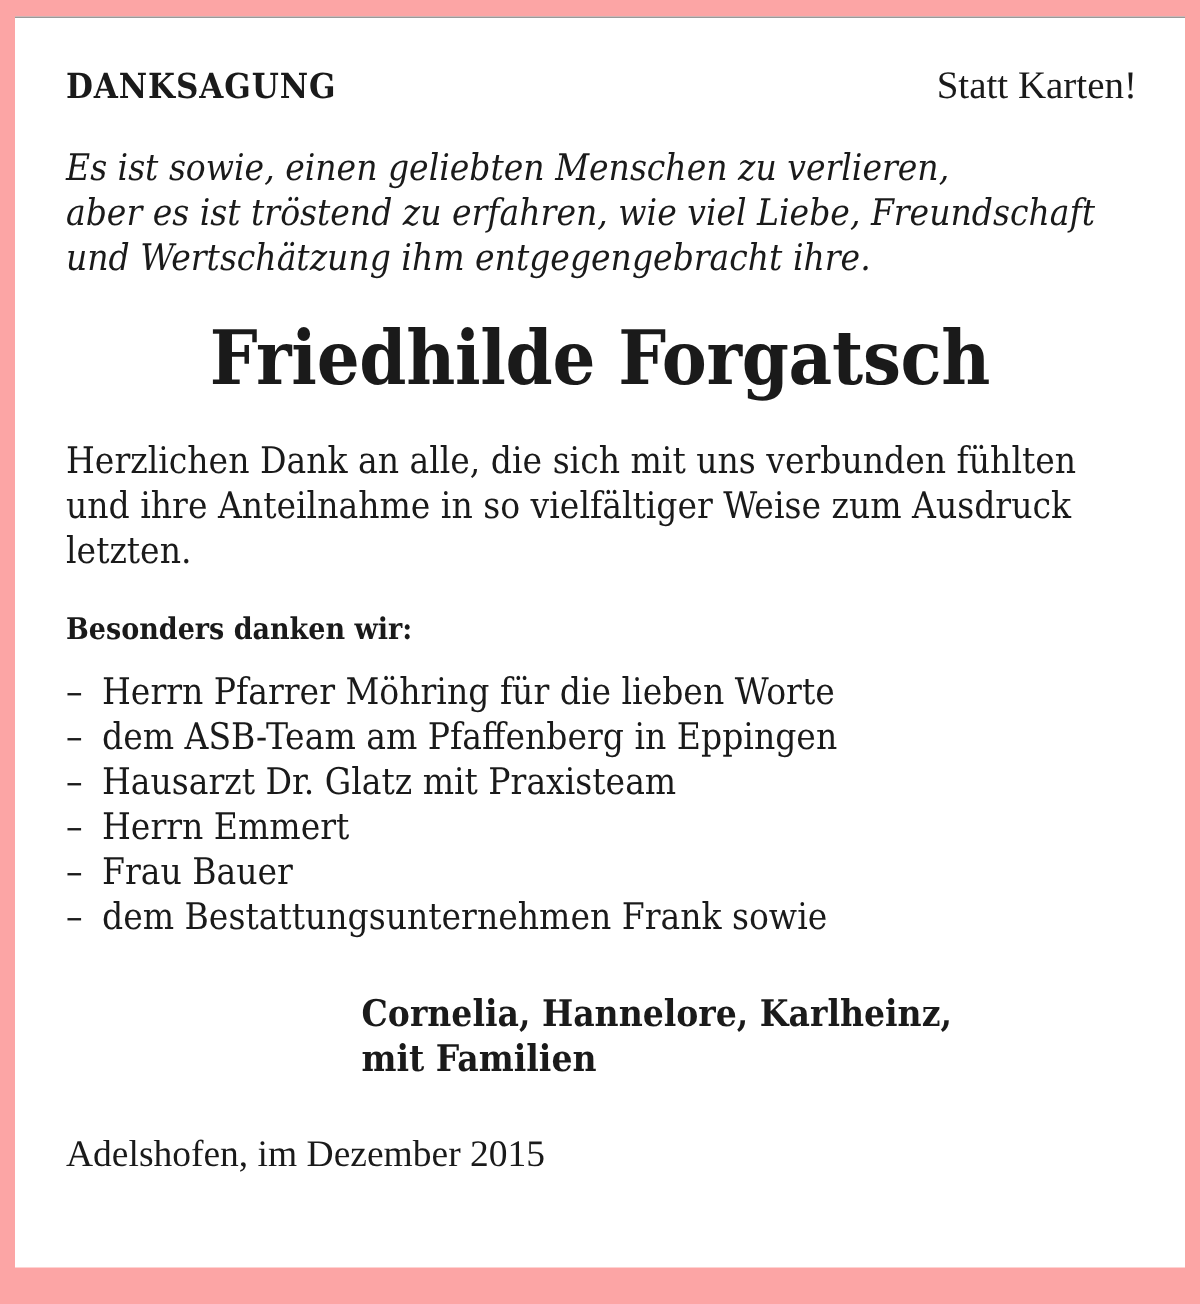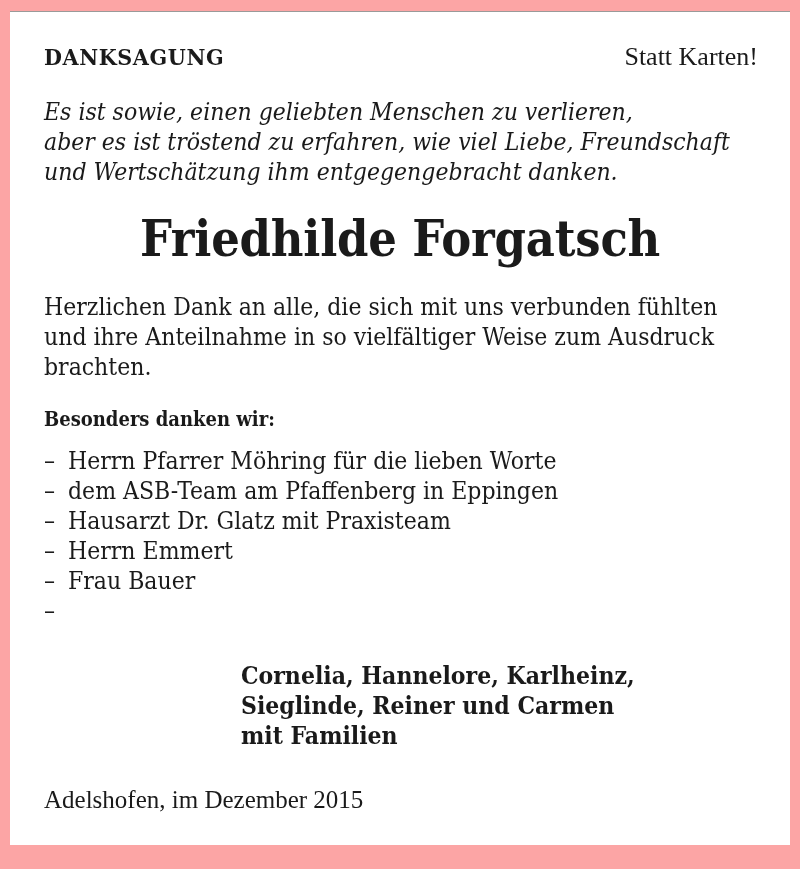--- a/index.html
+++ b/index.html
@@ -151,29 +151,29 @@
     <div class="inner">
 
       <div class="header">
         <div class="header-left">DANKSAGUNG</div>
         <div class="header-right">Statt Karten!</div>
       </div>
 
       <div class="verse">
         <div>Es ist sowie, einen geliebten Menschen zu verlieren,</div>
         <div>aber es ist tröstend zu erfahren, wie viel Liebe, Freundschaft</div>
-        <div>und Wertschätzung ihm entgegengebracht danken.</div>
+        <div>und Wertschätzung ihm entgegengebracht ihre.</div>
       </div>
 
       <div class="name">Friedhilde Forgatsch</div>
 
       <div class="thanks">
         <div>Herzlichen Dank an alle, die sich mit uns verbunden fühlten</div>
         <div>und ihre Anteilnahme in so vielfältiger Weise zum Ausdruck</div>
-        <div>brachten.</div>
+        <div>letzten.</div>
       </div>
 
       <div class="special-heading">Besonders danken wir:</div>
 
       <div class="list">
 
         <div class="list-item">
           <span class="dash">–</span>
           <span class="item-text">
             <div>Herrn Pfarrer Möhring für die lieben Worte</div>
@@ -204,28 +204,28 @@
         <div class="list-item">
           <span class="dash">–</span>
           <span class="item-text">
             <div>Frau Bauer</div>
           </span>
         </div>
 
         <div class="list-item">
           <span class="dash">–</span>
           <span class="item-text">
+            <div>dem Bestattungsunternehmen Frank sowie</div>
           </span>
         </div>
 
       </div>
 
       <div class="signature">
         <div>Cornelia, Hannelore, Karlheinz,</div>
-        <div>Sieglinde, Reiner und Carmen</div>
         <div>mit Familien</div>
       </div>
 
       <div class="footer">Adelshofen, im Dezember 2015</div>
 
     </div>
   </div>
 </div>
 
 </body></html>

